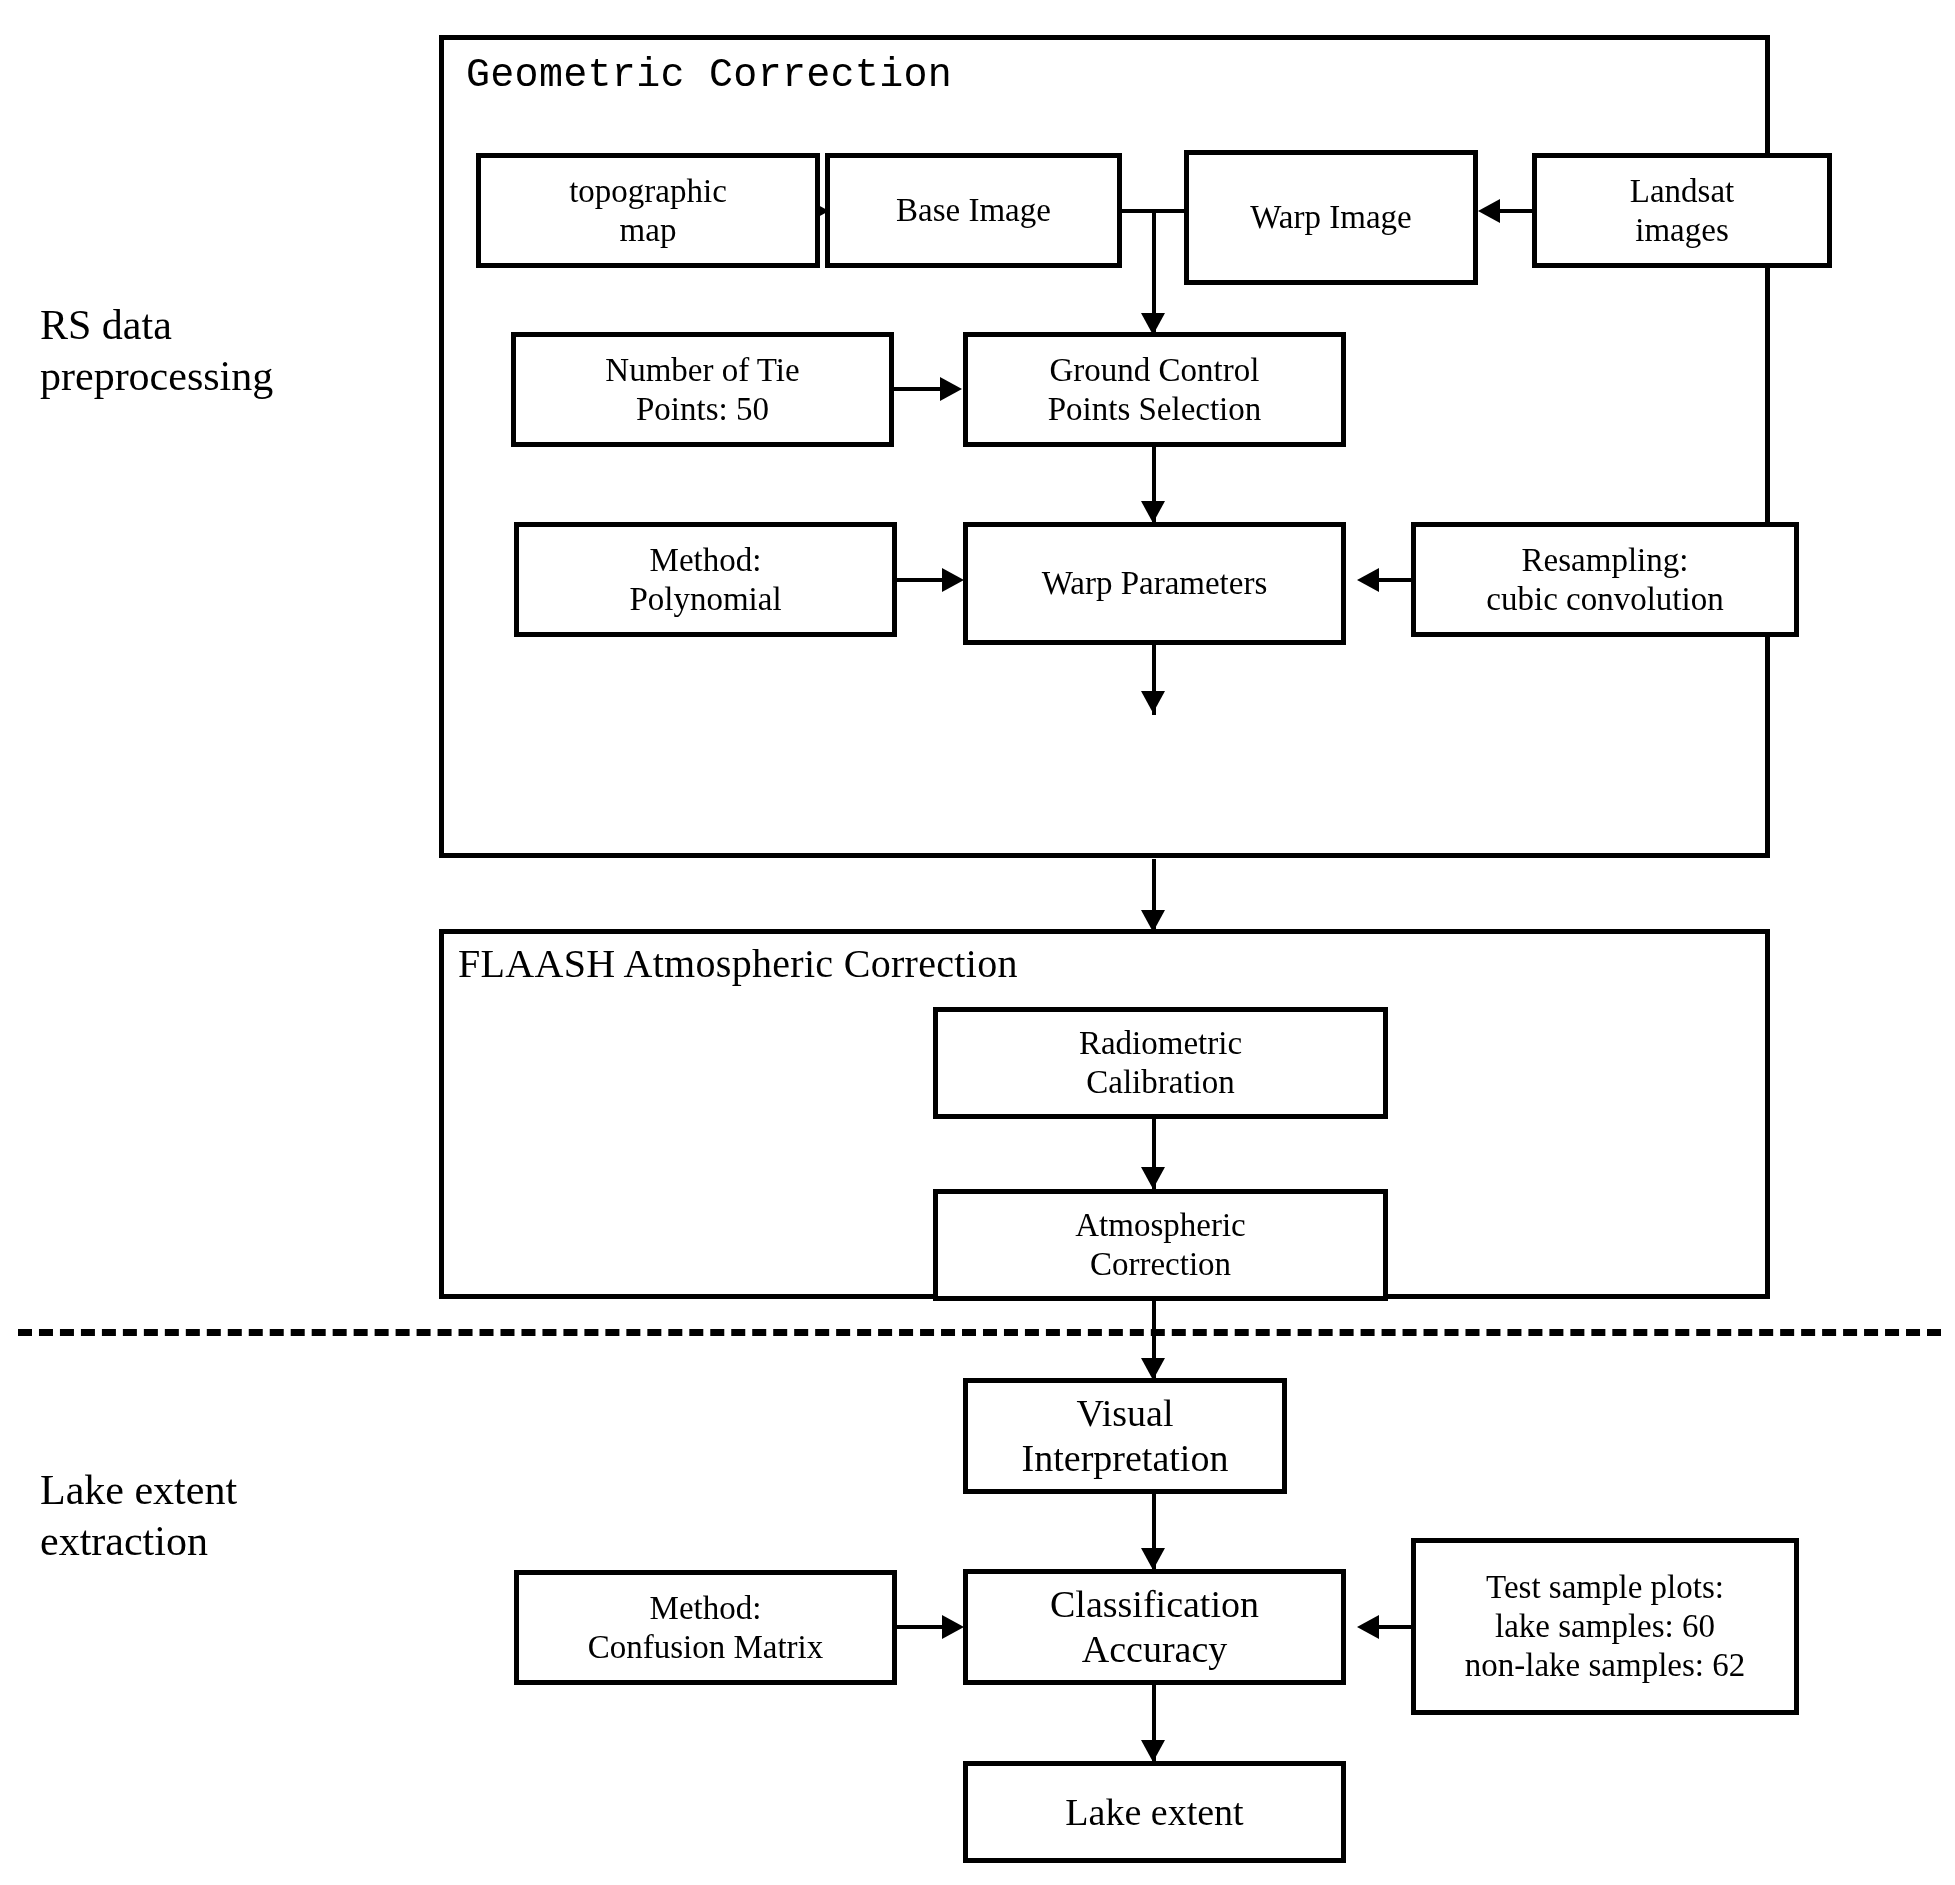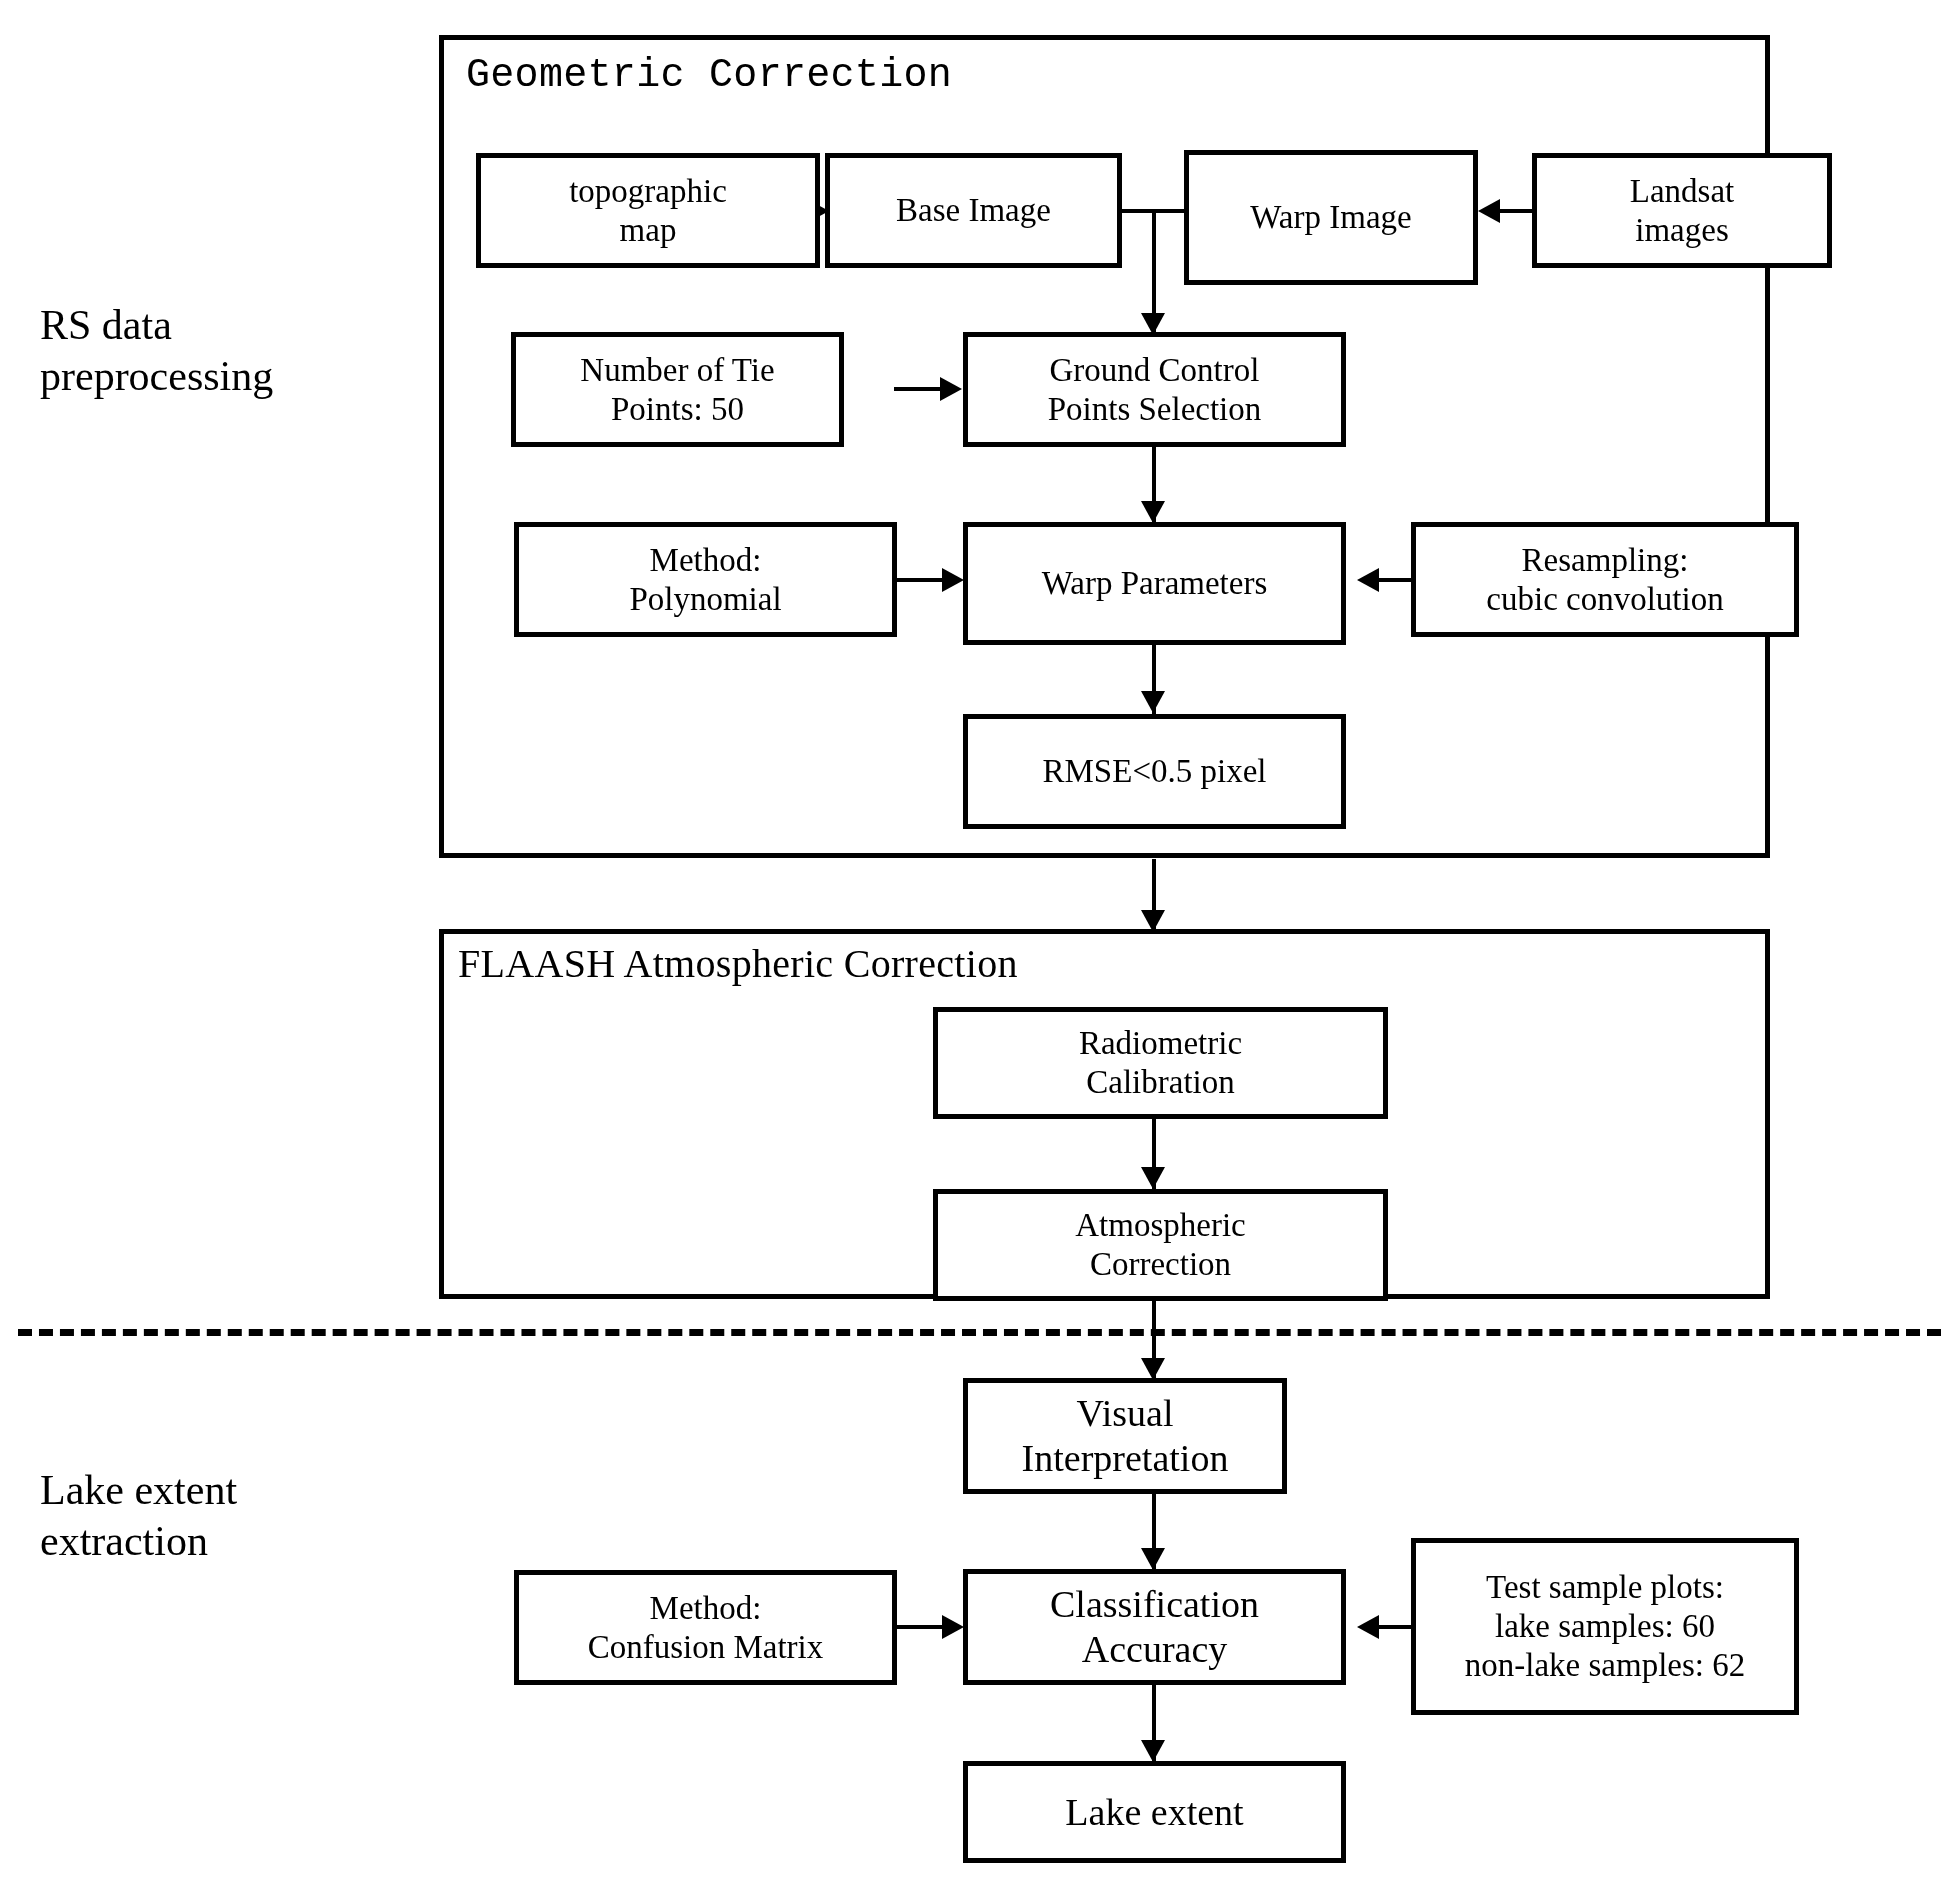--- a/index.html
+++ b/index.html
@@ -131,21 +131,21 @@
   <div class="abs hline" style="left:769px; top:209px; width:45px;"></div>
   <div class="abs arrow-right" style="left:807px; top:199px;"></div>
 
   <div class="abs hline" style="left:1487px; top:209px; width:46px;"></div>
   <div class="abs arrow-left" style="left:1478px; top:199px;"></div>
 
   <div class="abs hline" style="left:1118px; top:209px; width:70px;"></div>
   <div class="abs vline" style="left:1152px; top:209px; height:124px;"></div>
   <div class="abs arrow-down" style="left:1141px; top:313px;"></div>
 
-  <div class="abs node" style="left:511px; top:332px; width:333px; height:115px;">
+  <div class="abs node" style="left:511px; top:332px; width:383px; height:115px;">
     <span class="lines">Number of Tie
 Points: 50</span>
   </div>
 
   <div class="abs node" style="left:963px; top:332px; width:383px; height:115px;">
     <span class="lines">Ground Control
 Points Selection</span>
   </div>
 
   <div class="abs hline" style="left:894px; top:387px; width:49px;"></div>
@@ -170,23 +170,20 @@
 
   <div class="abs hline" style="left:897px; top:578px; width:47px;"></div>
   <div class="abs arrow-right" style="left:942px; top:568px;"></div>
 
   <div class="abs hline" style="left:1366px; top:578px; width:47px;"></div>
   <div class="abs arrow-left" style="left:1357px; top:568px;"></div>
 
   <div class="abs vline" style="left:1152px; top:637px; height:78px;"></div>
   <div class="abs arrow-down" style="left:1141px; top:691px;"></div>
 
-  <div class="abs node" style="left:963px; top:714px; width:383px; height:115px;">
-    <span class="lines">RMSE&lt;0.5 pixel</span>
-  </div>
 
   <div class="abs vline" style="left:1152px; top:859px; height:75px;"></div>
   <div class="abs arrow-down" style="left:1141px; top:910px;"></div>
 
   <div class="abs group-frame" style="left:439px; top:929px; width:1331px; height:370px;">
   </div>
   <div class="group-title" style="left:458px; top:944px;">FLAASH Atmospheric  Correction</div>
 
   <div class="abs node" style="left:933px; top:1007px; width:455px; height:112px;">
     <span class="lines">Radiometric

